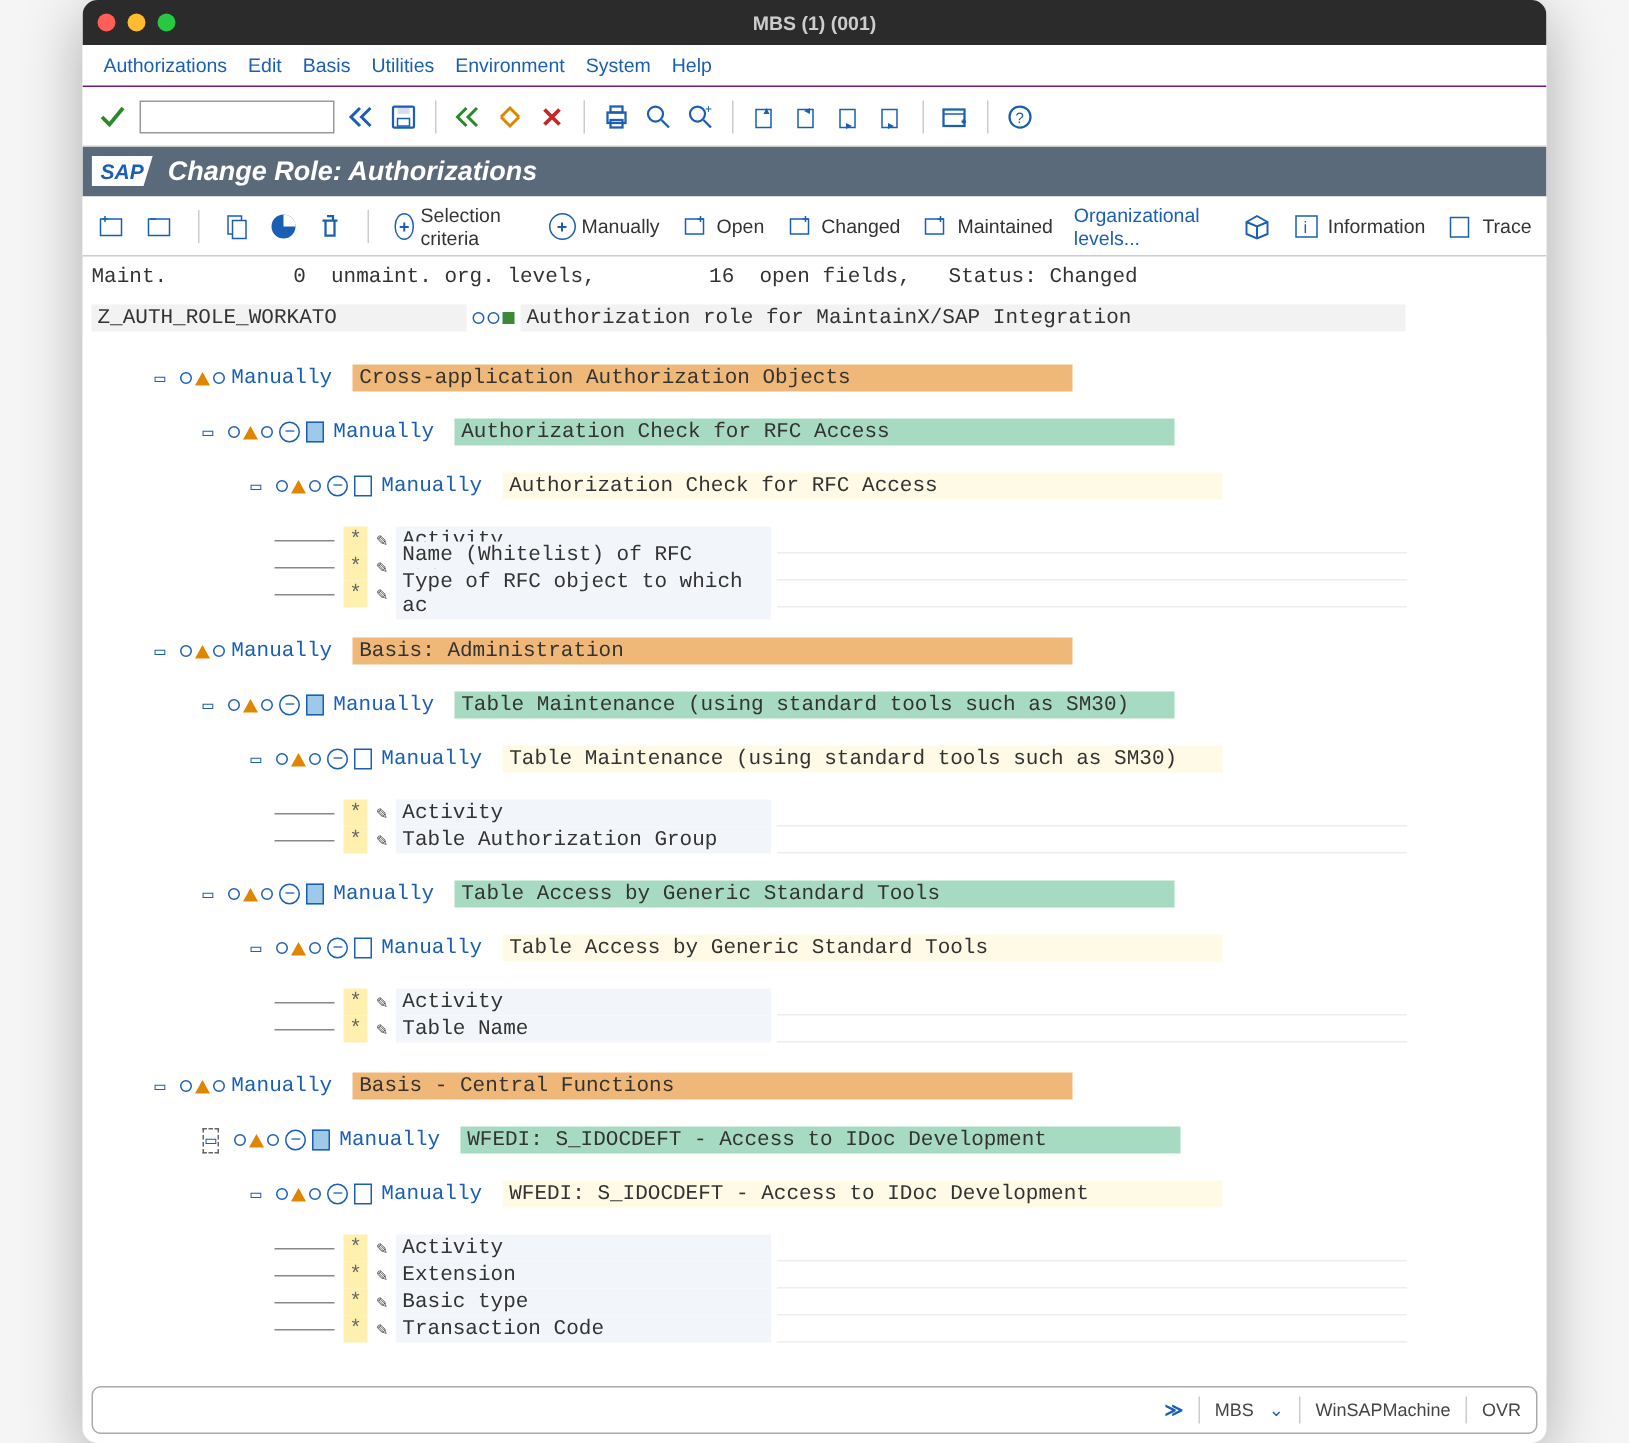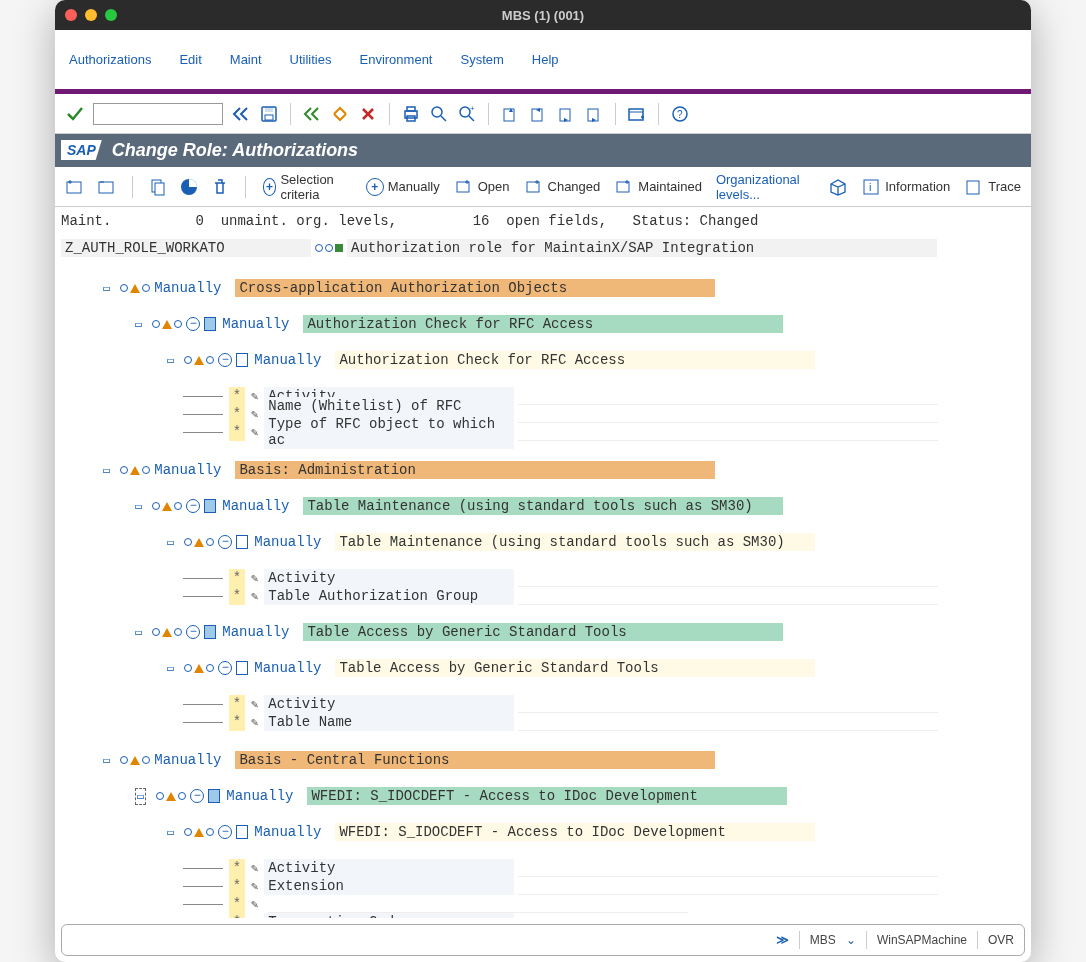--- a/index.html
+++ b/index.html
@@ -6,21 +6,21 @@
 body { font-family: Arial, Helvetica, sans-serif; font-size: 13px; background: #f5f5f5; color: #333; }
 
 .mac-window { width: 976px; height: 962px; background: #fff; border-radius: 10px; overflow: hidden; box-shadow: 0 10px 40px rgba(0,0,0,0.3); margin: 0 auto; display:flex; flex-direction:column; }
 .mac-titlebar { background: #2b2b2b; height: 30px; display: flex; align-items: center; padding: 0 10px; position: relative; }
 .mac-dots { display:flex; gap:8px; }
 .mac-dot { width:12px; height:12px; border-radius:50%; }
 .mac-dot.red{background:#ff5f57;} .mac-dot.yellow{background:#febc2e;} .mac-dot.green{background:#28c840;}
 .mac-title { color:#ccc; font-size:13px; font-weight:600; position:absolute; left:50%; transform:translateX(-50%); }
 
 
-.menubar { background:#fff; border-bottom:5px solid #701a75; padding: 22px 14px; display:flex; gap:28px; color:#1a5fb4; font-size:13px; }
+.menubar { background:#fff; border-bottom:1px solid #701a75; padding: 6px 14px; display:flex; gap:14px; color:#1a5fb4; font-size:13px; }
 .menubar span { cursor:pointer; }
 
 
 .tb1 { background:#fff; border-bottom:1px solid #ccc; padding:4px 10px; display:flex; align-items:center; gap:8px; height:40px; }
 .cmdbox { width:130px; height:22px; border:1px solid #999; background:#fff; }
 .tb1 svg, .tb2 svg { flex-shrink:0; }
 .ico { width:20px; height:20px; display:inline-flex; align-items:center; justify-content:center; color:#1a5fb4; cursor:pointer; }
 .ico.green{color:#2a8a2a;} .ico.orange{color:#e08500;} .ico.red{color:#c62828;}
 .sep { width:1px; height:22px; background:#ccc; margin:0 3px; }
 
@@ -79,21 +79,21 @@
       <div class="mac-dot red"></div>
       <div class="mac-dot yellow"></div>
       <div class="mac-dot green"></div>
     </div>
     <div class="mac-title">MBS (1) (001)</div>
   </div>
 
   <div class="menubar">
     <span>Authorizations</span>
     <span>Edit</span>
-    <span>Maint</span>
+    <span>Basis</span>
     <span>Utilities</span>
     <span>Environment</span>
     <span>System</span>
     <span>Help</span>
   </div>
 
   <div class="tb1">
     <span class="ico green">
       <svg width="20" height="20" viewBox="0 0 20 20">
           <path d="M3 10 L8 15 L17 4" stroke="currentColor" stroke-width="2.5" fill="none"></path>
@@ -487,20 +487,21 @@
         <span style="width:40px;border-bottom:1px solid #888;margin-right:6px"></span>
         <span class="star-box">*</span>
         <span class="pencil">✎</span>
         <span class="field-label">Extension</span>
         <span class="field-val"></span>
       </div>
     <div class="node lvl4">
         <span style="width:40px;border-bottom:1px solid #888;margin-right:6px"></span>
         <span class="star-box">*</span>
         <span class="pencil">✎</span>
+        <span class="field-label">Basic type</span>
         <span class="field-val"></span>
       </div>
     <div class="node lvl4">
         <span style="width:40px;border-bottom:1px solid #888;margin-right:6px"></span>
         <span class="star-box">*</span>
         <span class="pencil">✎</span>
         <span class="field-label">Transaction Code</span>
         <span class="field-val"></span>
       </div>
 

